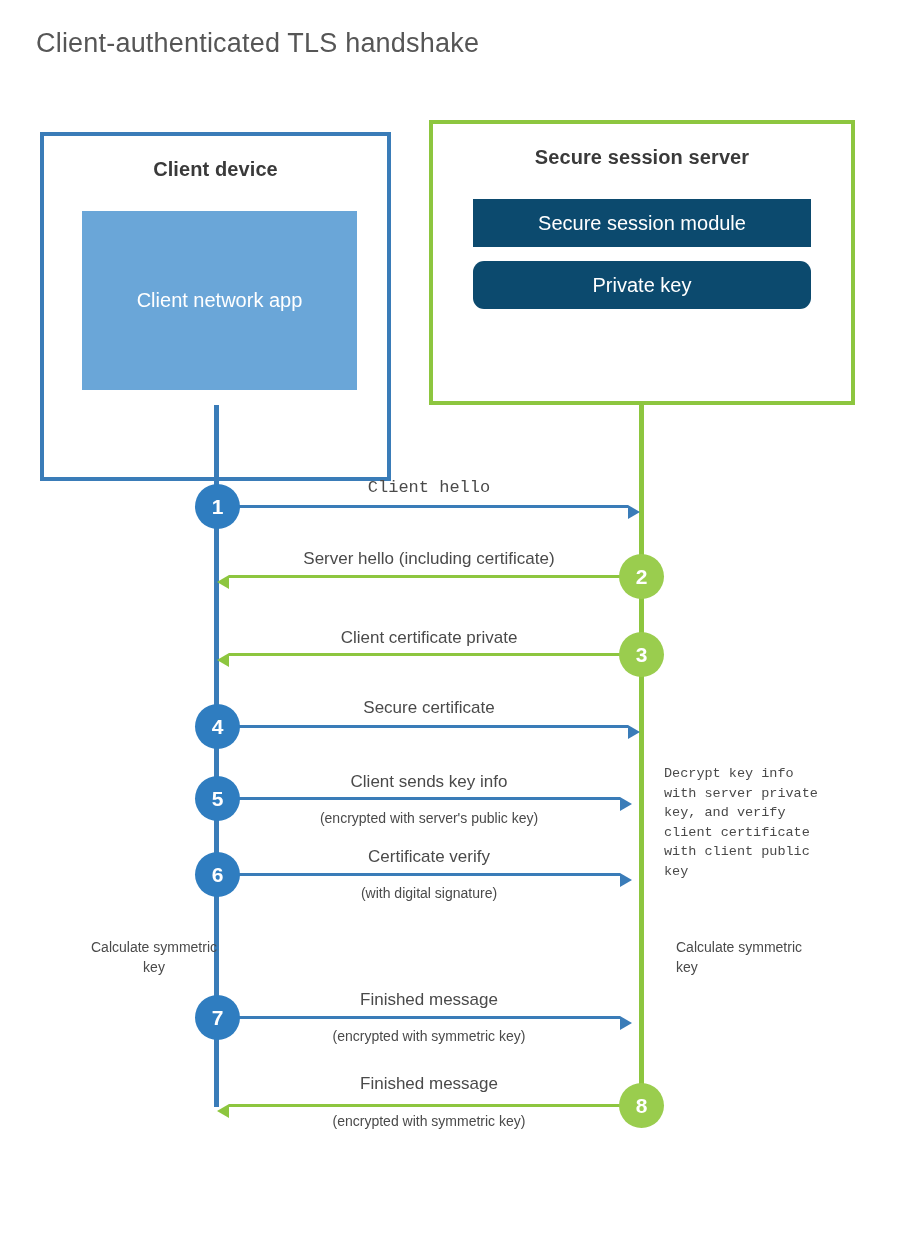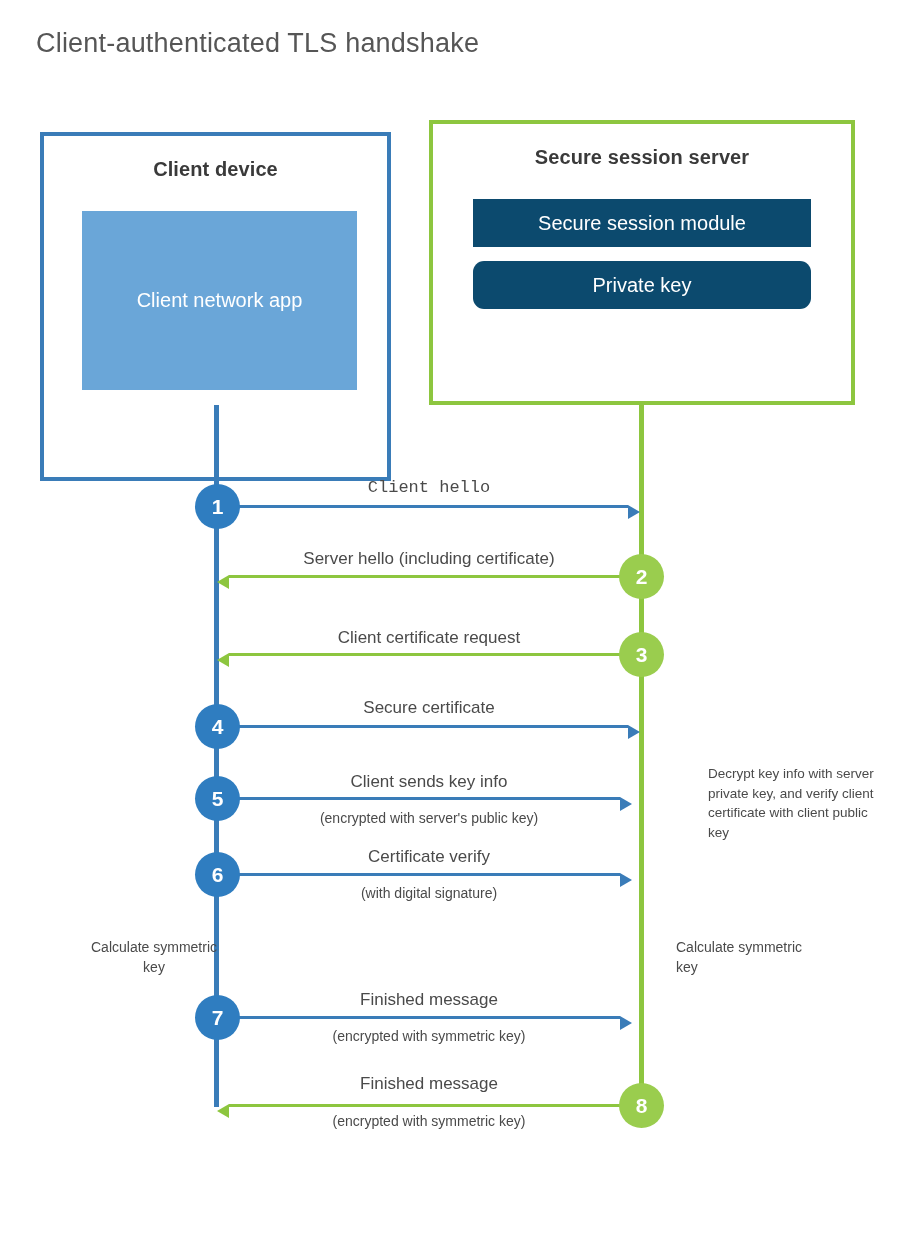--- a/index.html
+++ b/index.html
@@ -214,21 +214,21 @@
   <div class="msg-label" style="left:429px; top:478px;font-family:Liberation Mono, monospace;">Client hello</div>
   <div class="arrow-line blue" style="left:216px; top:505px; width:412px;"></div>
   <div class="arrow-head right blue" style="left:628px; top:505px;"></div>
   <div class="step-badge blue" style="left:195px; top:484px;">1</div>
 
   <div class="msg-label" style="left:429px; top:549px;">Server hello (including certificate)</div>
   <div class="arrow-line green" style="left:229px; top:575px; width:400px;"></div>
   <div class="arrow-head left green" style="left:217px; top:575px;"></div>
   <div class="step-badge green" style="left:619px; top:554px;">2</div>
 
-  <div class="msg-label" style="left:429px; top:628px;">Client certificate request</div>
+  <div class="msg-label" style="left:429px; top:628px;">Client certificate private</div>
   <div class="arrow-line green" style="left:229px; top:653px; width:400px;"></div>
   <div class="arrow-head left green" style="left:217px; top:653px;"></div>
   <div class="step-badge green" style="left:619px; top:632px;">3</div>
 
   <div class="msg-label" style="left:429px; top:698px;">Secure certificate</div>
   <div class="arrow-line blue" style="left:216px; top:725px; width:412px;"></div>
   <div class="arrow-head right blue" style="left:628px; top:725px;"></div>
   <div class="step-badge blue" style="left:195px; top:704px;">4</div>
 
   <div class="msg-label" style="left:429px; top:772px;">Client sends key info</div>
@@ -248,19 +248,19 @@
   <div class="arrow-head right blue" style="left:620px; top:1016px;"></div>
   <div class="msg-sublabel" style="left:429px; top:1028px;">(encrypted with symmetric key)</div>
   <div class="step-badge blue" style="left:195px; top:995px;">7</div>
 
   <div class="msg-label" style="left:429px; top:1074px;">Finished message</div>
   <div class="arrow-line green" style="left:229px; top:1104px; width:400px;"></div>
   <div class="arrow-head left green" style="left:217px; top:1104px;"></div>
   <div class="msg-sublabel" style="left:429px; top:1113px;">(encrypted with symmetric key)</div>
   <div class="step-badge green" style="left:619px; top:1083px;">8</div>
 
-  <div class="side-note" style="left:708px; top:764px; width:170px;">Decrypt key info with server private key, and verify client certificate with client public key</div>
+  <div class="side-note" style="left:664px; top:764px; width:170px;font-family:Liberation Mono, monospace;">Decrypt key info with server private key, and verify client certificate with client public key</div>
 
   <div class="side-note calc calc-left" style="left:86px; top:938px; width:136px;">Calculate symmetric key</div>
 
   <div class="side-note calc" style="left:676px; top:938px; width:140px;">Calculate symmetric key</div>
 
 </div>
 
 </body></html>

